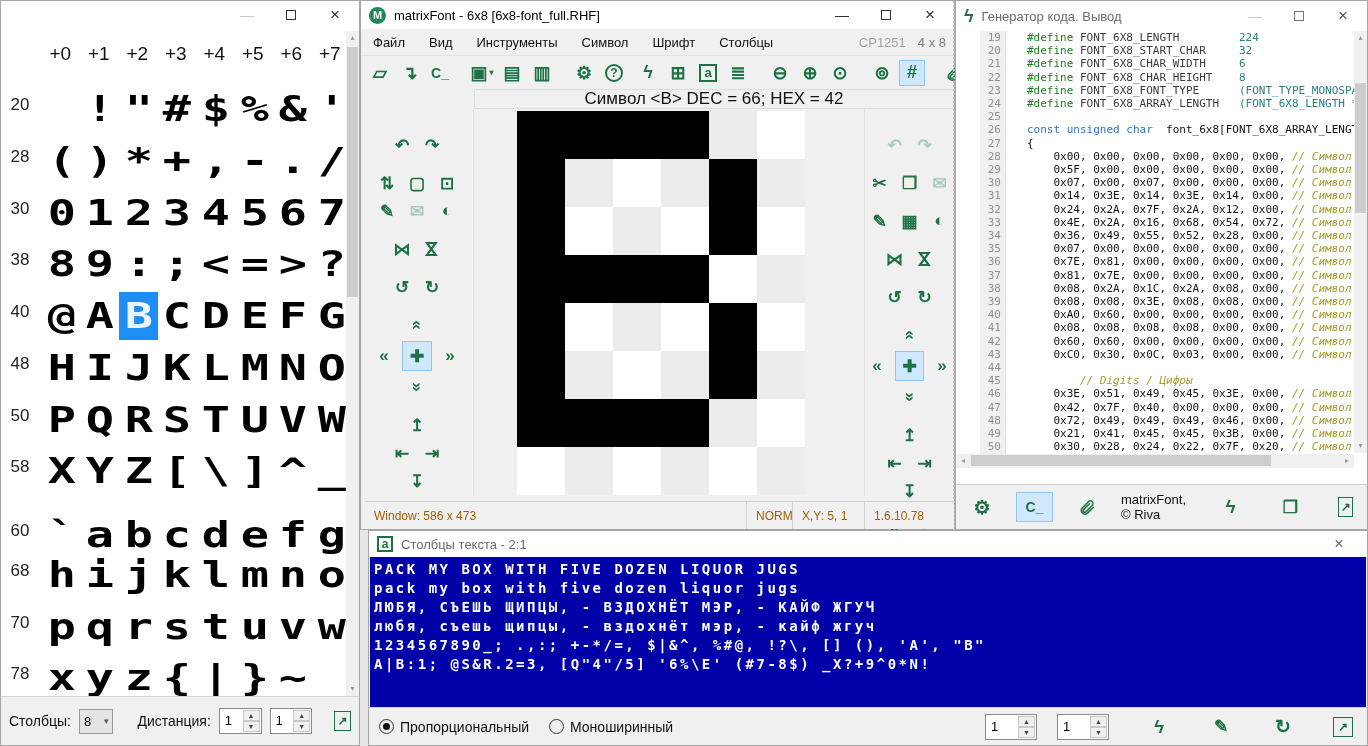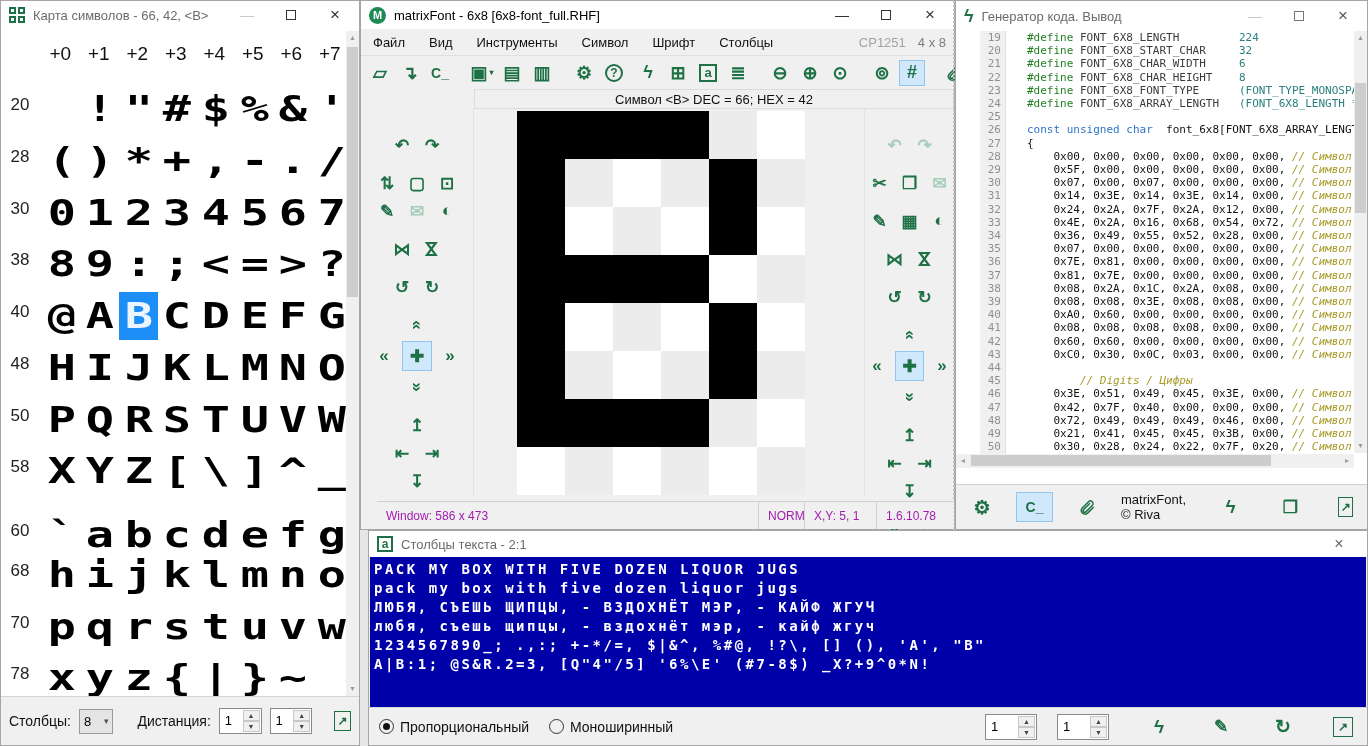--- a/index.html
+++ b/index.html
@@ -48,34 +48,34 @@
   #menu-right { position:absolute; right:8px; top:28px; height:27px; display:flex; gap:12px; align-items:center; font-size:13px; }
   #toolbar { position:absolute; left:0; top:55px; right:0; height:33px; display:flex; align-items:center; gap:4px; padding-left:6px; background:#f0f0f0; }
   .ticon { min-width:26px; height:26px; display:flex; align-items:center; justify-content:center; font-size:18px; color:#1e7145; font-weight:bold; position:relative; }
   .ticon.txt { font-size:14px; }
   .ticon.circ span { border:2px solid #1e7145; border-radius:50%; width:18px; height:18px; font-size:12px; display:flex; align-items:center; justify-content:center; }
   .ticon.boxg span { border:2px solid #1e7145; width:18px; height:18px; font-size:13px; display:flex; align-items:center; justify-content:center; }
   .ticon.active { background:#cfe8fc; border:1px solid #8fc6f2; }
   .tsep { width:1px; height:22px; background:#d0d0d0; margin:0 4px; }
   .tgap { width:26px; }
   .caret { font-size:8px; color:#1e7145; margin-left:2px; }
-  #caption { position:absolute; left:113px; top:88px; right:0; height:20px; background:#f0f0f0; border:1px solid #dcdcdc; font-size:13px; color:#111; display:flex; align-items:center; justify-content:center; }
+  #caption { position:absolute; left:113px; top:88px; right:0; height:20px; background:#f0f0f0; border:1px solid #dcdcdc; font-size:17px; color:#111; display:flex; align-items:center; justify-content:center; }
   .panel { position:absolute; top:108px; bottom:33px; background:#f0f0f0; display:flex; flex-direction:column; align-items:center; padding-top:22px; }
   #lpanel { left:0; width:113px; border-right:1px solid #e2e2e2; }
   #rpanel { right:0; width:90px; border-left:1px solid #e2e2e2; }
   .prow { display:flex; align-items:center; justify-content:center; gap:6px; width:100%; margin:2px 0; }
   .pic { min-width:24px; height:24px; display:flex; align-items:center; justify-content:center; font-size:17px; font-weight:bold; color:#1e7145; }
   .pic.pale { color:#a8cdbb; }
   .pic.activebox { background:#cfe8fc; border:1px solid #8fc6f2; width:30px; height:30px; }
   .pic.rot90 { transform:rotate(90deg); }
   .psep { width:82%; height:1px; background:#d8d8d8; margin:5px 0; }
   #canvas { position:absolute; left:113px; top:108px; right:90px; bottom:33px; background:#f0f0f0; }
   #grid { position:absolute; left:43px; top:2px; width:288px; height:384px; }
   .px { position:absolute; width:48px; height:48px; }
-  #statusbar { position:absolute; left:16px; right:0; bottom:0; height:28px; background:#f0f0f0; border-top:1px solid #d0d0d0; font-size:12px; color:#a21caf; }
+  #statusbar { position:absolute; left:4px; right:0; bottom:0; height:28px; background:#f0f0f0; border-top:1px solid #d0d0d0; font-size:12px; color:#a16207; }
   .st-seg { position:absolute; top:0; height:100%; display:flex; align-items:center; padding-left:9px; border-right:1px solid #d0d0d0; }
   
   #codegen { left:955px; top:0; width:413px; height:530px; }
   #codegen .titlebar { height:30px; }
   #code { position:absolute; left:0; top:30px; right:13px; bottom:60px; background:#fff; overflow:hidden; font-family:"DejaVu Sans Mono",monospace; font-size:11px; line-height:13.2px; white-space:pre; }
   .cl { display:flex;margin-left:24px; }
   .ln { width:26px; flex:0 0 26px; background:#f0f0f0; color:#909090; text-align:right; padding-right:4px; border-right:1px solid #e2e2e2; }
   .ct { padding-left:21px; }
   .kw { color:#228022; } .idn { color:#3c3c3c; } .val { color:#2a7f7f; } .typ { color:#2d74c8; } .pln { color:#111; }
   .com { color:#a89b2a; font-style:italic; }
@@ -91,29 +91,20 @@
   .radio { display:flex; align-items:center; gap:6px; font-size:14px; color:#111; }
   .rdot { width:15px; height:15px; border:1px solid #333; border-radius:50%; display:flex; align-items:center; justify-content:center; }
   .rdot.on i { width:7px; height:7px; border-radius:50%; background:#111; display:block; }
   .dotsplit { position:absolute; border-left:2px dotted #bdbdbd; width:0; }
   svg.clip { width:18px; height:18px; stroke:#1e7145; fill:none; stroke-width:2; }
 </style>
 </head>
 <body>
 
 <div class="win" id="charmap">
-  <div class="titlebar">
-    <span class="quad">
-        <i></i>
-        <i></i>
-        <i></i>
-        <i></i>
-      </span>
-    <span class="title-txt">Карта символов - 66, 42, &lt;B&gt;</span>
-  </div>
   <div class="winctrl" style="right:2px;">
     <span class="wbtn dim">—</span>
     <span class="wbtn">
         <span class="sq"></span>
       </span>
     <span class="wbtn" style="font-size:17px;">×</span>
   </div>
   <div id="cm-cols">
       <span>+0</span>
       <span>+1</span>

